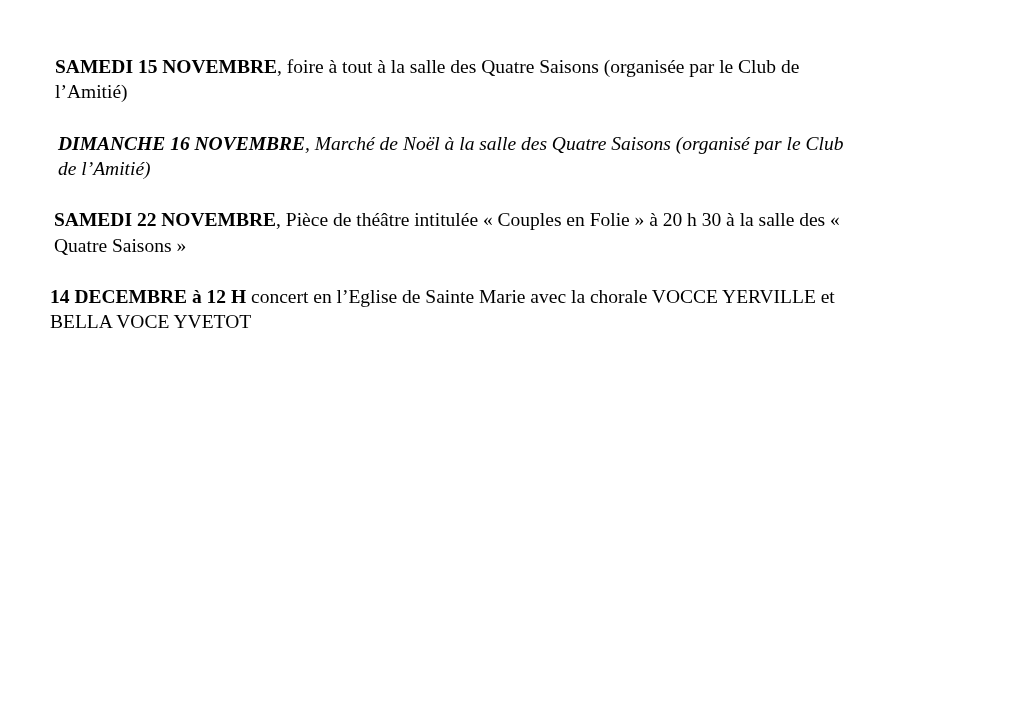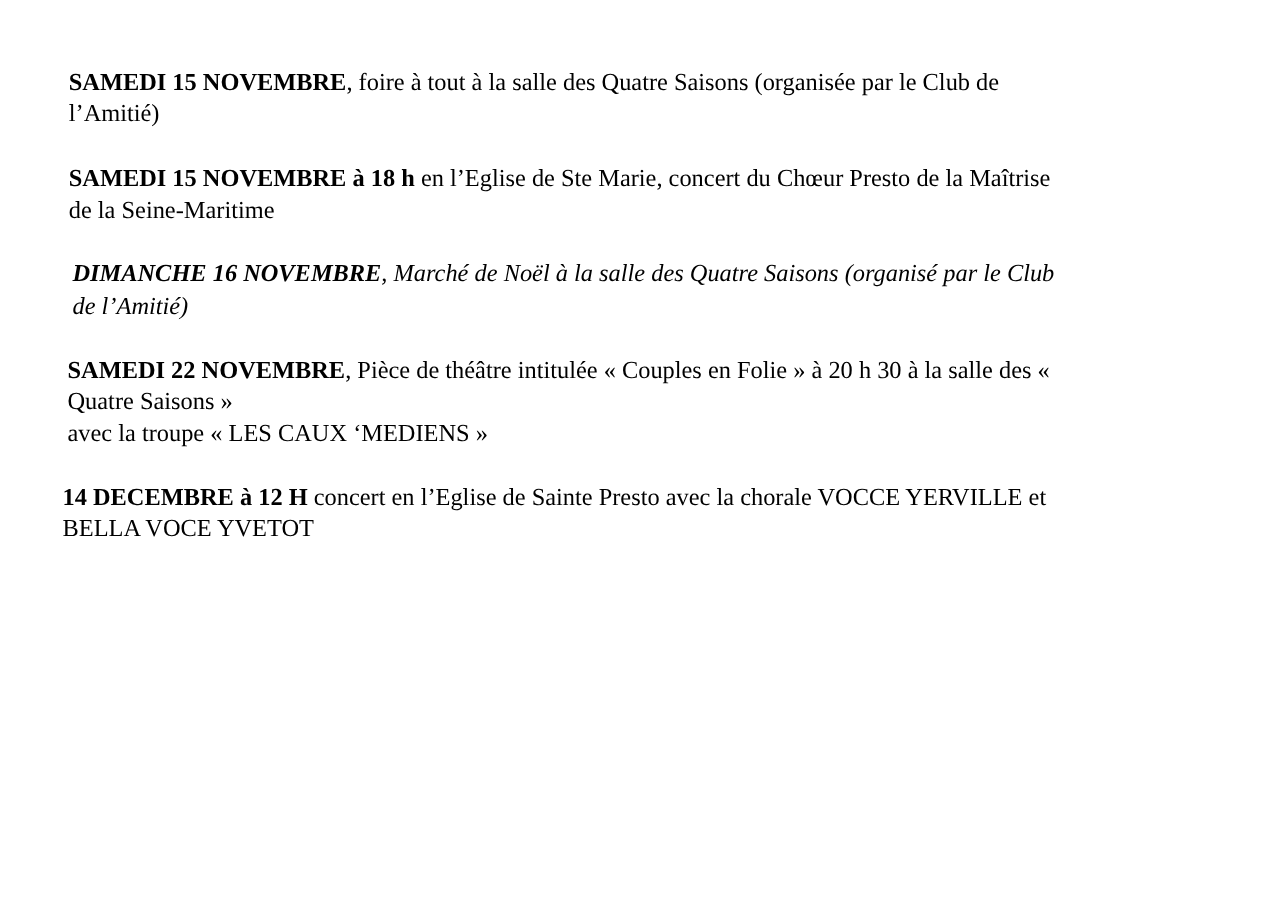--- a/index.html
+++ b/index.html
@@ -45,31 +45,27 @@
 </style>
 </head>
 <body>
 
 <div class="page">
 
   <p class="entry" id="e1">
     <span class="lead">SAMEDI 15 NOVEMBRE</span><span class="rest">, foire à tout à la salle des Quatre Saisons (organisée par le Club de l’Amitié)</span>
   </p>
 
-  <p class="entry" id="e2">
-    <span class="lead">SAMEDI 15 NOVEMBRE à 18 h</span><span class="rest"> en l’Eglise de Ste Marie, concert du Chœur Presto de la Maîtrise de la Seine-Maritime</span>
-  </p>
 
   <p class="entry" id="e3">
     <span class="lead">DIMANCHE 16 NOVEMBRE</span><span class="rest">, Marché de Noël à la salle des Quatre Saisons (organisé par le Club de l’Amitié)</span>
   </p>
 
   <p class="entry" id="e4">
     <span class="lead">SAMEDI 22 NOVEMBRE</span><span class="rest">, Pièce de théâtre intitulée « Couples en Folie » à 20 h 30 à la salle des « Quatre Saisons »</span>
-    <span class="line2 rest">avec la troupe  « LES CAUX ‘MEDIENS »</span>
   </p>
 
   <p class="entry" id="e5">
-    <span class="lead">14 DECEMBRE à 12  H</span><span class="rest"> concert en l’Eglise de Sainte Presto avec la chorale VOCCE YERVILLE et</span>
+    <span class="lead">14 DECEMBRE à 12  H</span><span class="rest"> concert en l’Eglise de Sainte Marie avec la chorale VOCCE YERVILLE et</span>
     <span class="line2 rest">BELLA VOCE YVETOT</span>
   </p>
 
 </div>
 
 </body></html>

